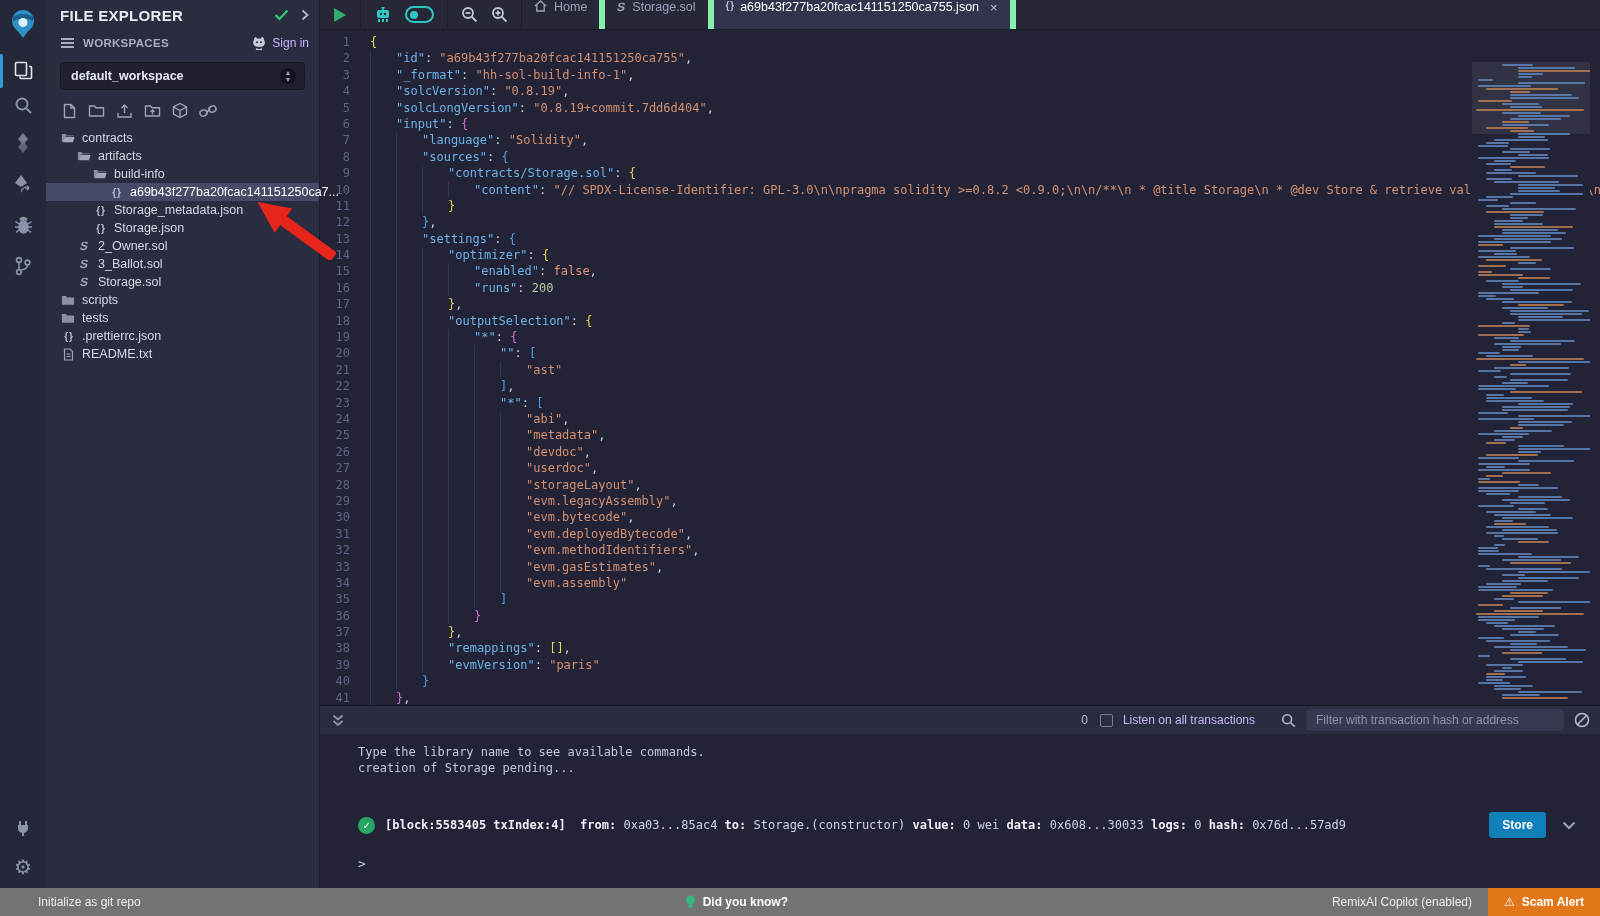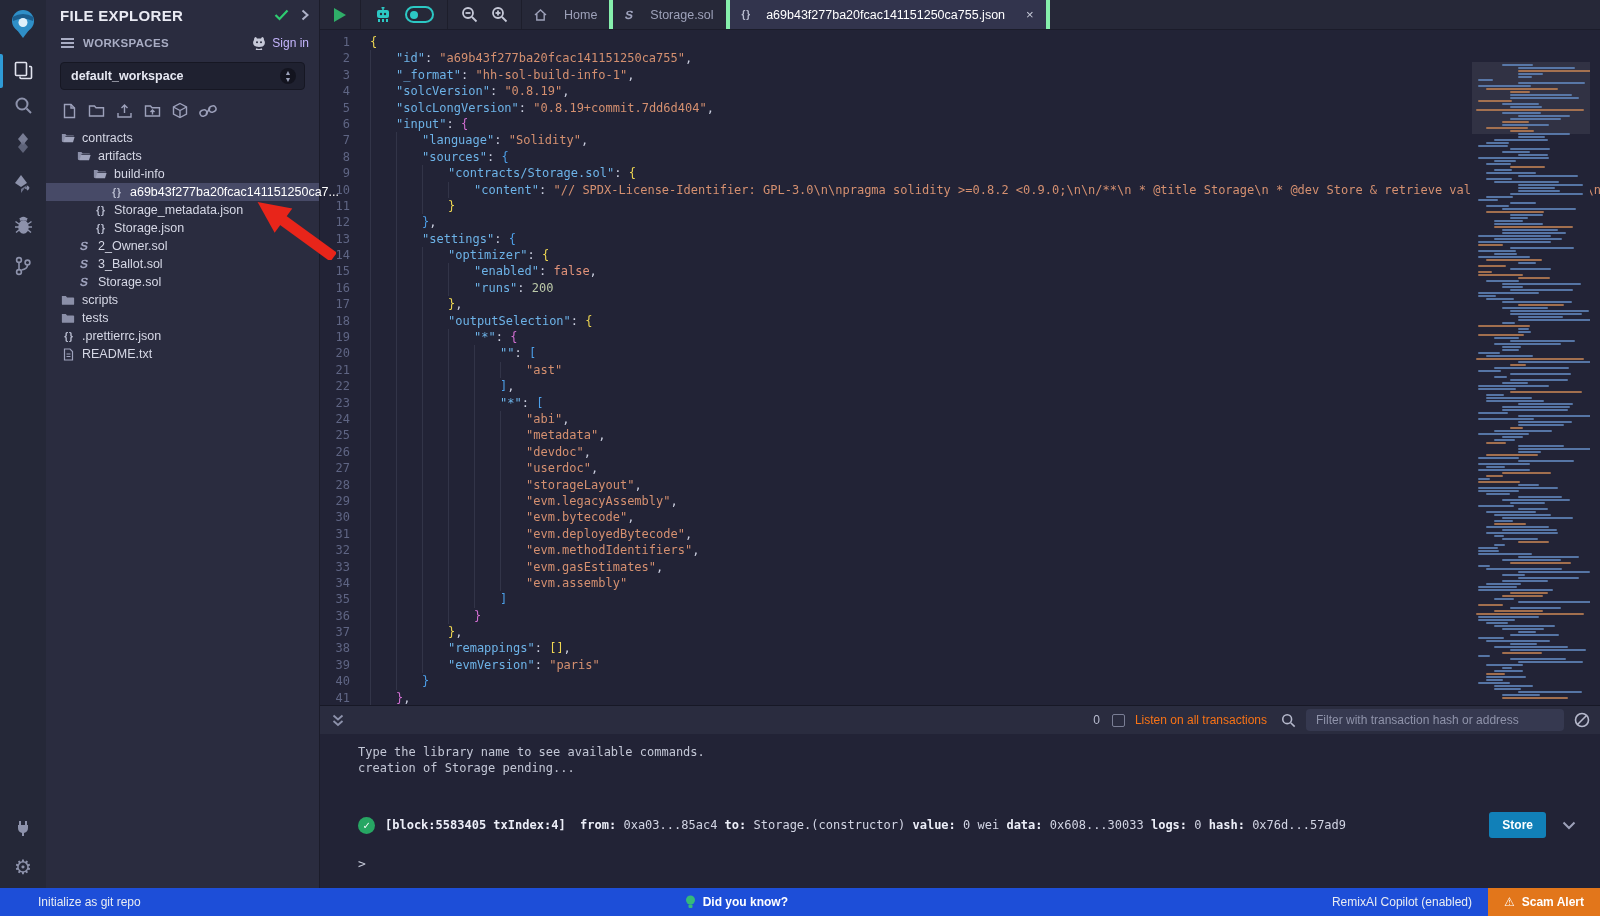--- a/index.html
+++ b/index.html
@@ -33,21 +33,21 @@
   .tree-ic { display:inline-flex; width:16px; justify-content:center; margin-right:6px; flex:none; }
   .braces { color:#b9bdd0; font-size:10px; font-weight:bold; letter-spacing:-1px; }
   .sol-g { color:#9da1bb; font-size:12px; font-weight:bold; transform:skewX(-12deg); display:inline-block; }
 
   
   #main { position:absolute; left:320px; top:0; right:0; height:705px; background:#222336; overflow:hidden; }
   #tabbar { position:absolute; left:0; top:0; right:0; height:30px; background:#262838; display:flex; align-items:stretch; border-bottom:1px solid #1b1c2a; }
   .tb-group { display:flex; align-items:center; gap:13px; padding:0 13px; border-right:1px solid #1d1e2b; }
   .toggle-pill { width:29px; height:17px; border:2px solid #2cc8c4; border-radius:9px; position:relative; cursor:pointer; }
   .toggle-knob { position:absolute; left:3px; top:2.5px; width:8px; height:8px; border-radius:50%; background:#2cc8c4; }
-  .tab { display:flex; align-items:center; gap:17px; padding:0 12px; font-size:12.5px; color:#9da1b9; border-right:4px solid #86efac; cursor:pointer; white-space:nowrap; }
+  .tab { display:flex; align-items:flex-start; gap:7px; padding:0 12px; font-size:12.5px; color:#9da1b9; border-right:6px solid #86efac; cursor:pointer; white-space:nowrap; }
   .tab.active { background:#32344d; color:#ffffff; }
   .tab .close-x { color:#c6c9d8; font-size:13px; margin-left:4px; }
 
   #code-area { position:absolute; left:0; top:30px; right:0; bottom:0; overflow:hidden; padding-top:4px; }
   .code-line { height:16.4px; line-height:16.4px; white-space:pre; font-family:"DejaVu Sans Mono", monospace; font-size:12px; }
   .ln { display:inline-block; width:50px; text-align:right; padding-right:20px; color:#5f6584; }
   .ind { display:inline-block; width:26px; height:16.4px; vertical-align:top; border-left:1px solid rgba(150,155,185,0.14); }
   .tk-k { color:#6db3e8; } .tk-s { color:#d59070; } .tk-w { color:#e2937a; }
   .tk-n { color:#bcc9a8; } .tk-p { color:#ccd0e0; }
   .tk-y { color:#eed652; } .tk-m { color:#d36fd3; } .tk-b { color:#4d9fe8; }
@@ -55,37 +55,37 @@
   #minimap { position:absolute; right:10px; top:32px; bottom:6px; width:118px; background:#222336; z-index:3; padding-top:2px; overflow:hidden; }
   #minimap-slider { position:absolute; left:0; right:0; top:0; height:72px; background:rgba(255,255,255,0.07); }
   .mm-line { height:2px; margin-bottom:1px; border-radius:1px; opacity:.85; }
 
   
   #terminal { position:absolute; left:320px; right:0; top:705px; height:183px; background:#222336; border-top:1px solid #171826; }
   #term-bar { height:28px; background:#2a2c3f; display:flex; align-items:center; padding:0 10px 0 12px; gap:10px; }
   #term-bar .spacer { flex:1; }
   #tx-count { color:#b9bdd0; font-size:12px; margin-right:2px; }
   #listen-box { width:13px; height:13px; border:1px solid #7a7e95; border-radius:2px; background:transparent; cursor:pointer; }
-  #listen-label { color:#f97316; font-size:12px; margin-right:4px; }
+  #listen-label { color:#c4b5fd; font-size:12px; margin-right:16px; }
   #filter-input { width:258px; height:22px; background:#363950; border:none; border-radius:4px; color:#d6d8e6;
     font-size:12px; padding:0 10px; outline:none; }
   #filter-input::placeholder { color:#8f93aa; }
   #term-body { font-family:"DejaVu Sans Mono", monospace; font-size:12px; color:#c3c7d6; padding:10px 0 0 38px; }
   #term-output div { line-height:16px; }
   #tx-row { display:flex; align-items:center; margin-top:36px; gap:10px; }
   #tx-check { width:17px; height:17px; border-radius:50%; background:#27a663; color:#fff; font-size:11px; display:flex; align-items:center; justify-content:center; flex:none; }
   #tx-text { font-size:12px; white-space:nowrap; overflow:hidden; flex:1; }
   #tx-text b { color:#eceef8; } #tx-text span { color:#d2d5e4; }
   #debug-btn { background:#1180b8; color:#ffffff; font-weight:bold; font-size:12px; border:none; border-radius:3px;
     padding:6px 13px; cursor:pointer; margin-right:6px; font-family:"Liberation Sans", sans-serif; }
   #tx-chevron { color:#9da1b9; margin-right:24px; cursor:pointer; }
   #term-prompt { margin-top:18px; font-size:13px; }
 
   
-  #statusbar { position:absolute; left:0; right:0; bottom:0; height:28px; background:#1d4ed8; display:flex; align-items:center; z-index:10; font-size:12px; }
+  #statusbar { position:absolute; left:0; right:0; bottom:0; height:28px; background:#737373; display:flex; align-items:center; z-index:10; font-size:12px; }
   #status-left { color:#e8ecf2; padding-left:38px; }
   #status-center { flex:1; display:flex; align-items:center; justify-content:center; gap:7px; color:#dfe5ea; }
   #status-center b { color:#ffffff; }
   #status-copilot { color:#e8ecf2; margin-right:16px; }
   #scam-alert { height:28px; background:#e2761b; color:#ffffff; display:flex; align-items:center; gap:7px; padding:0 16px; font-weight:bold; cursor:pointer; }
 
   
   #red-arrow { position:absolute; left:236px; top:194px; z-index:60; pointer-events:none; }
 </style>
 </head>

